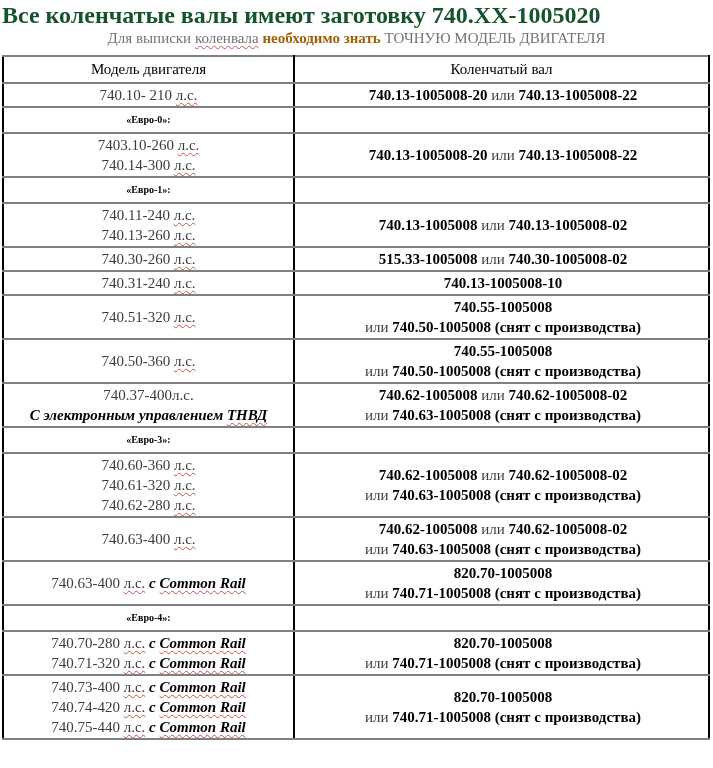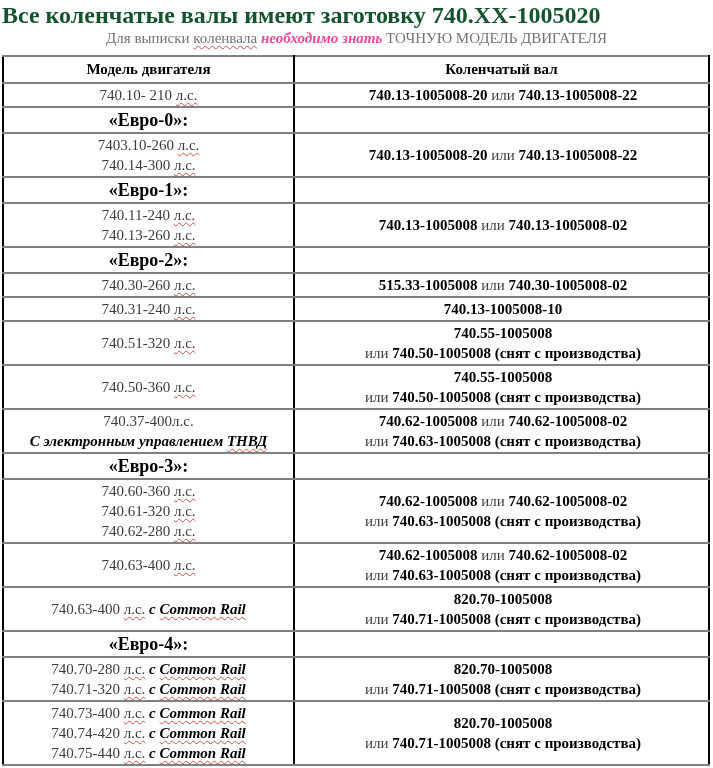--- a/index.html
+++ b/index.html
@@ -14,41 +14,41 @@
     color:#000;overflow:hidden;
   }
   .title{
     font-size:24px;font-weight:bold;text-align:left;
     margin:2px 2px 0 2px;line-height:26px;letter-spacing:0px;color:#14532d;
   }
   .subtitle{
     font-size:15px;text-align:center;margin:1px 0 8px 0;line-height:18px;
   }
   .subtitle .seg{color:#737373;}
-  .subtitle .seg.b{color:#ec4899;font-style:italic;}
+  .subtitle .seg.b{color:#a16207;}
   table.main{
     border-collapse:collapse;table-layout:fixed;
     width:708px;margin-left:2px;
   }
   th,td{
     border-top:2px solid var(--hb);
     border-bottom:2px solid var(--hb);
     border-left:2px solid var(--vb);
     border-right:2px solid var(--vb);
     text-align:center;vertical-align:middle;
     overflow:hidden;
   }
   th{
-    font-size:15px;font-weight:bold;padding:4px 4px;line-height:17px;color:#000;
+    font-size:15px;font-weight:normal;padding:4px 4px;line-height:17px;color:#000;
   }
   td{padding:1px 4px;line-height:20px;}
   td.model-cell{font-size:15px;}
   td.shaft-cell{font-size:15px;padding-left:7px;}
   tr[data-name="section-row"] td{padding:2px 4px;}
-  tr[data-name="section-row"] .model-cell{font-size:18px;}
+  tr[data-name="section-row"] .model-cell{font-size:10px;}
   .line{white-space:nowrap;}
   .seg{color:var(--regular);}
   .seg.b,.seg.bi{font-weight:bold;color:var(--bold);}
   .seg.bi{font-style:italic;}
   .seg.sp{
     text-decoration-line:underline;
     text-decoration-style:wavy;
     text-decoration-color:var(--squiggle);
     text-decoration-thickness:1px;
     text-underline-offset:2px;
@@ -105,26 +105,20 @@
         </tr>
         <tr data-name="table-row">
           <td class="model-cell" data-name="engine-model-cell">
             <div class="line" data-name="text-line"><span class="seg" data-name="text-segment">740.11-240 </span><span class="seg sp" data-name="text-segment">л.с.</span></div>
             <div class="line" data-name="text-line"><span class="seg" data-name="text-segment">740.13-260 </span><span class="seg sp" data-name="text-segment">л.с.</span></div>
           </td>
           <td class="shaft-cell" data-name="crankshaft-cell">
             <div class="line" data-name="text-line"><span class="seg b" data-name="text-segment">740.13-1005008</span><span class="seg" data-name="text-segment"> или </span><span class="seg b" data-name="text-segment">740.13-1005008-02</span></div>
           </td>
         </tr>
-        <tr data-name="section-row">
-          <td class="model-cell" data-name="euro-class-cell">
-            <div class="line" data-name="text-line"><span class="seg b" data-name="text-segment">«Евро-2»:</span></div>
-          </td>
-          <td class="shaft-cell" data-name="crankshaft-cell"></td>
-        </tr>
         <tr data-name="table-row">
           <td class="model-cell" data-name="engine-model-cell">
             <div class="line" data-name="text-line"><span class="seg" data-name="text-segment">740.30-260 </span><span class="seg sp" data-name="text-segment">л.с.</span></div>
           </td>
           <td class="shaft-cell" data-name="crankshaft-cell">
             <div class="line" data-name="text-line"><span class="seg b" data-name="text-segment">515.33-1005008</span><span class="seg" data-name="text-segment"> или </span><span class="seg b" data-name="text-segment">740.30-1005008-02</span></div>
           </td>
         </tr>
         <tr data-name="table-row">
           <td class="model-cell" data-name="engine-model-cell">

